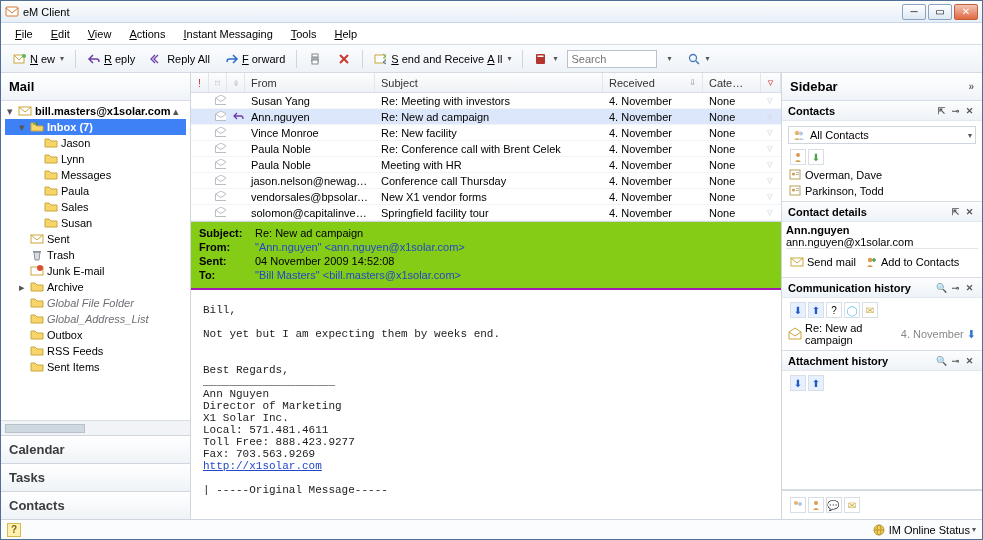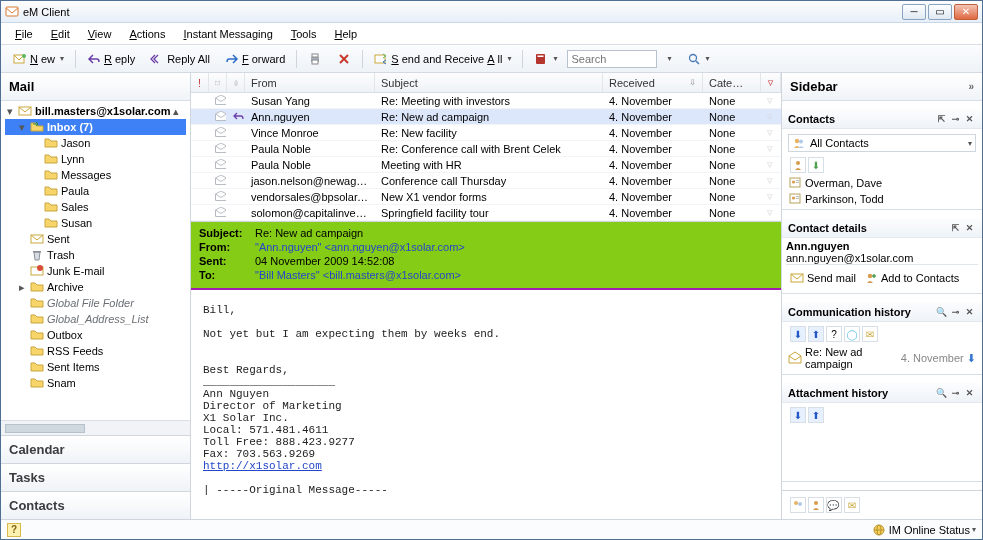--- a/index.html
+++ b/index.html
@@ -63,21 +63,21 @@
 .grow .gcell { border-right: 1px solid transparent; padding: 0 6px; overflow: hidden; text-overflow: ellipsis; white-space: nowrap; }
 
 .previewhdr { border-bottom: 2px solid #a21caf; padding: 4px 8px 6px 8px; background: #84cc16; }
 .phrow { display: flex; font-size: 11px; padding: 1px 0; }
 .phrow .phlabel { width: 56px; font-weight: bold; color: #000; }
 .phrow .phval.link { color: #2447c9; }
 .previewbody { flex: 1; padding: 14px 12px; font-family: "Courier New", monospace; font-size: 11px; color: #222; overflow: hidden; white-space: pre; }
 .previewbody a { color: #2447c9; text-decoration: underline; }
 
 
-.sidebar { width: 200px; display: flex; flex-direction: column; gap: 8px; }
+.sidebar { width: 200px; display: flex; flex-direction: column; }
 .sidehead { font-weight: bold; font-size: 13px; padding: 6px 8px; border-bottom: 1px solid #d7dee6; background: linear-gradient(#ffffff,#f0f4f8); display: flex; align-items: center; }
 .sidehead .spacer { flex: 1; }
 .sidehead .chev { font-size: 10px; color: #666; }
 .panel { border-bottom: 1px solid #d7dee6; }
 .panel .panelhead { background: linear-gradient(#fdfdfe,#eef3f8); padding: 3px 6px; font-weight: bold; display: flex; align-items: center; border-bottom: 1px solid #e3e8ee; }
 .panel .panelhead .spacer { flex: 1; }
 .panel .panelhead .pbtn { width: 13px; height: 13px; margin-left: 1px; font-size: 9px; color: #555; display: inline-flex; align-items: center; justify-content: center; cursor: pointer; }
 .panelbody { padding: 2px 4px; font-size: 11px; }
 .contactdrop { display: flex; align-items: center; gap: 4px; border: 1px solid #cfd6de; padding: 1px 3px; margin: 3px 2px; background: #fff; cursor: pointer; }
 .contactdrop .spacer { flex: 1; }
@@ -325,27 +325,20 @@
                 </svg></span>
               <span class="label">RSS Feeds</span>
             </div>
             <div class="node d1">
               <span class="exp"></span>
               <span class="svgicon fico"><svg viewBox="0 0 14 12">
                   <path d="M1 2 L5 2 L7 4 L13 4 L13 10 L1 10 Z" fill="#f7d56a" stroke="#c9a73c"></path>
                 </svg></span>
               <span class="label">Sent Items</span>
             </div>
-            <div class="node d1">
-              <span class="exp"></span>
-              <span class="svgicon fico"><svg viewBox="0 0 14 12">
-                  <path d="M1 2 L5 2 L7 4 L13 4 L13 10 L1 10 Z" fill="#f7d56a" stroke="#c9a73c"></path>
-                </svg></span>
-              <span class="label">Snam</span>
-            </div>
           </div>
       </div>
       <div class="navscroll">
           <div class="thumb"></div>
         </div>
       <div class="navfoot">
         <div class="navfootitem">Calendar</div>
         <div class="navfootitem">Tasks</div>
         <div class="navfootitem">Contacts</div>
       </div>

